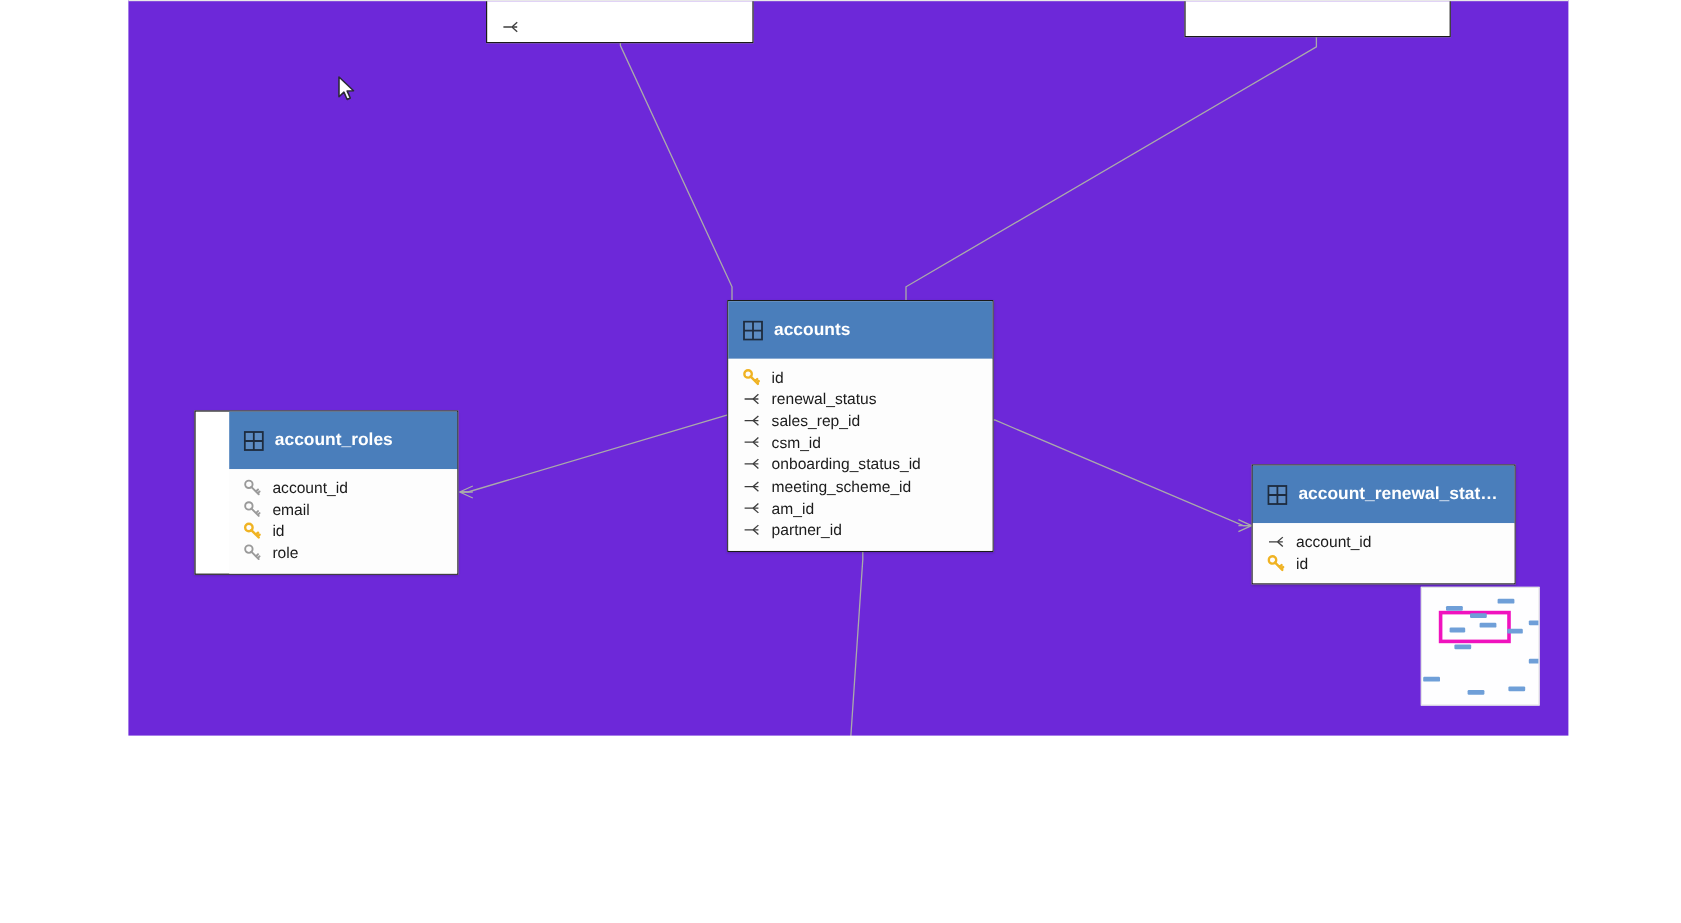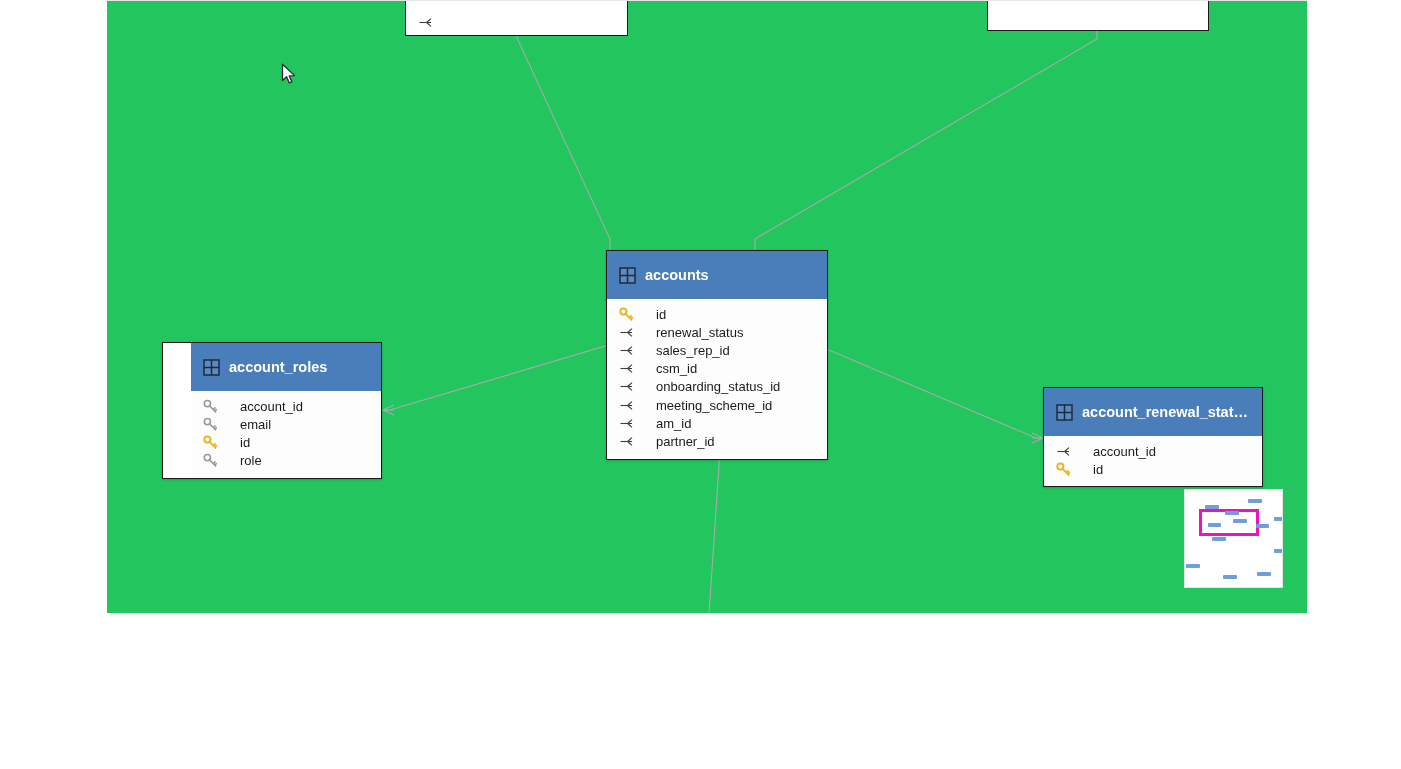--- a/index.html
+++ b/index.html
@@ -18,21 +18,21 @@
 
   
   #canvas {
     position: absolute;
     left: 107px;
     top: 0px;
     width: 1200px;
     height: 613px;
     border-top: 1px solid #e8e8e8;
     border-bottom: 1px solid #e8e8e8;
-    background: #22c55e;
+    background: #6d28d9;
     overflow: hidden;
   }
   #edges {
     position: absolute;
     left: 0; top: 0;
     width: 1200px;
     height: 613px;
     pointer-events: none;
   }
 
@@ -61,21 +61,21 @@
     overflow: hidden;
     text-overflow: ellipsis;
   }
   .entity-fields {
     padding: 6px 0 8px 0;
     background: #fdfdfd;
   }
   .field {
     display: flex;
     align-items: center;
-    gap: 22px;
+    gap: 9px;
     padding: 0 12px;
     height: 18.2px;
     font-size: 13px;
     color: #1b1b1b;
   }
   .field-name { white-space: nowrap; }
   .ficon {
     width: 15px;
     height: 15px;
     flex: 0 0 15px;

